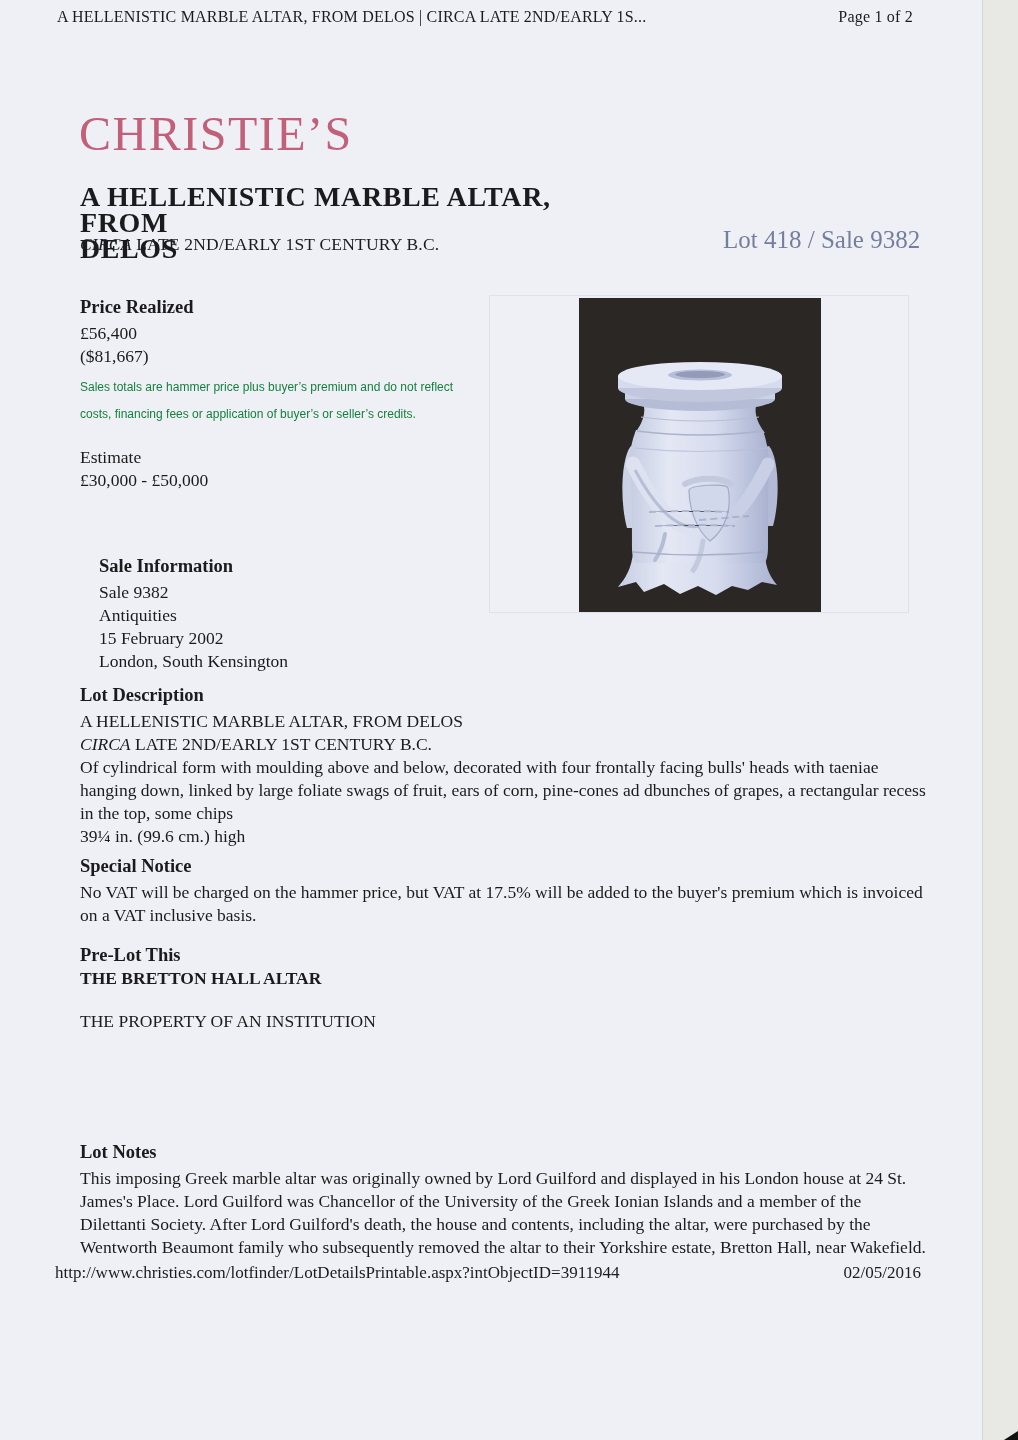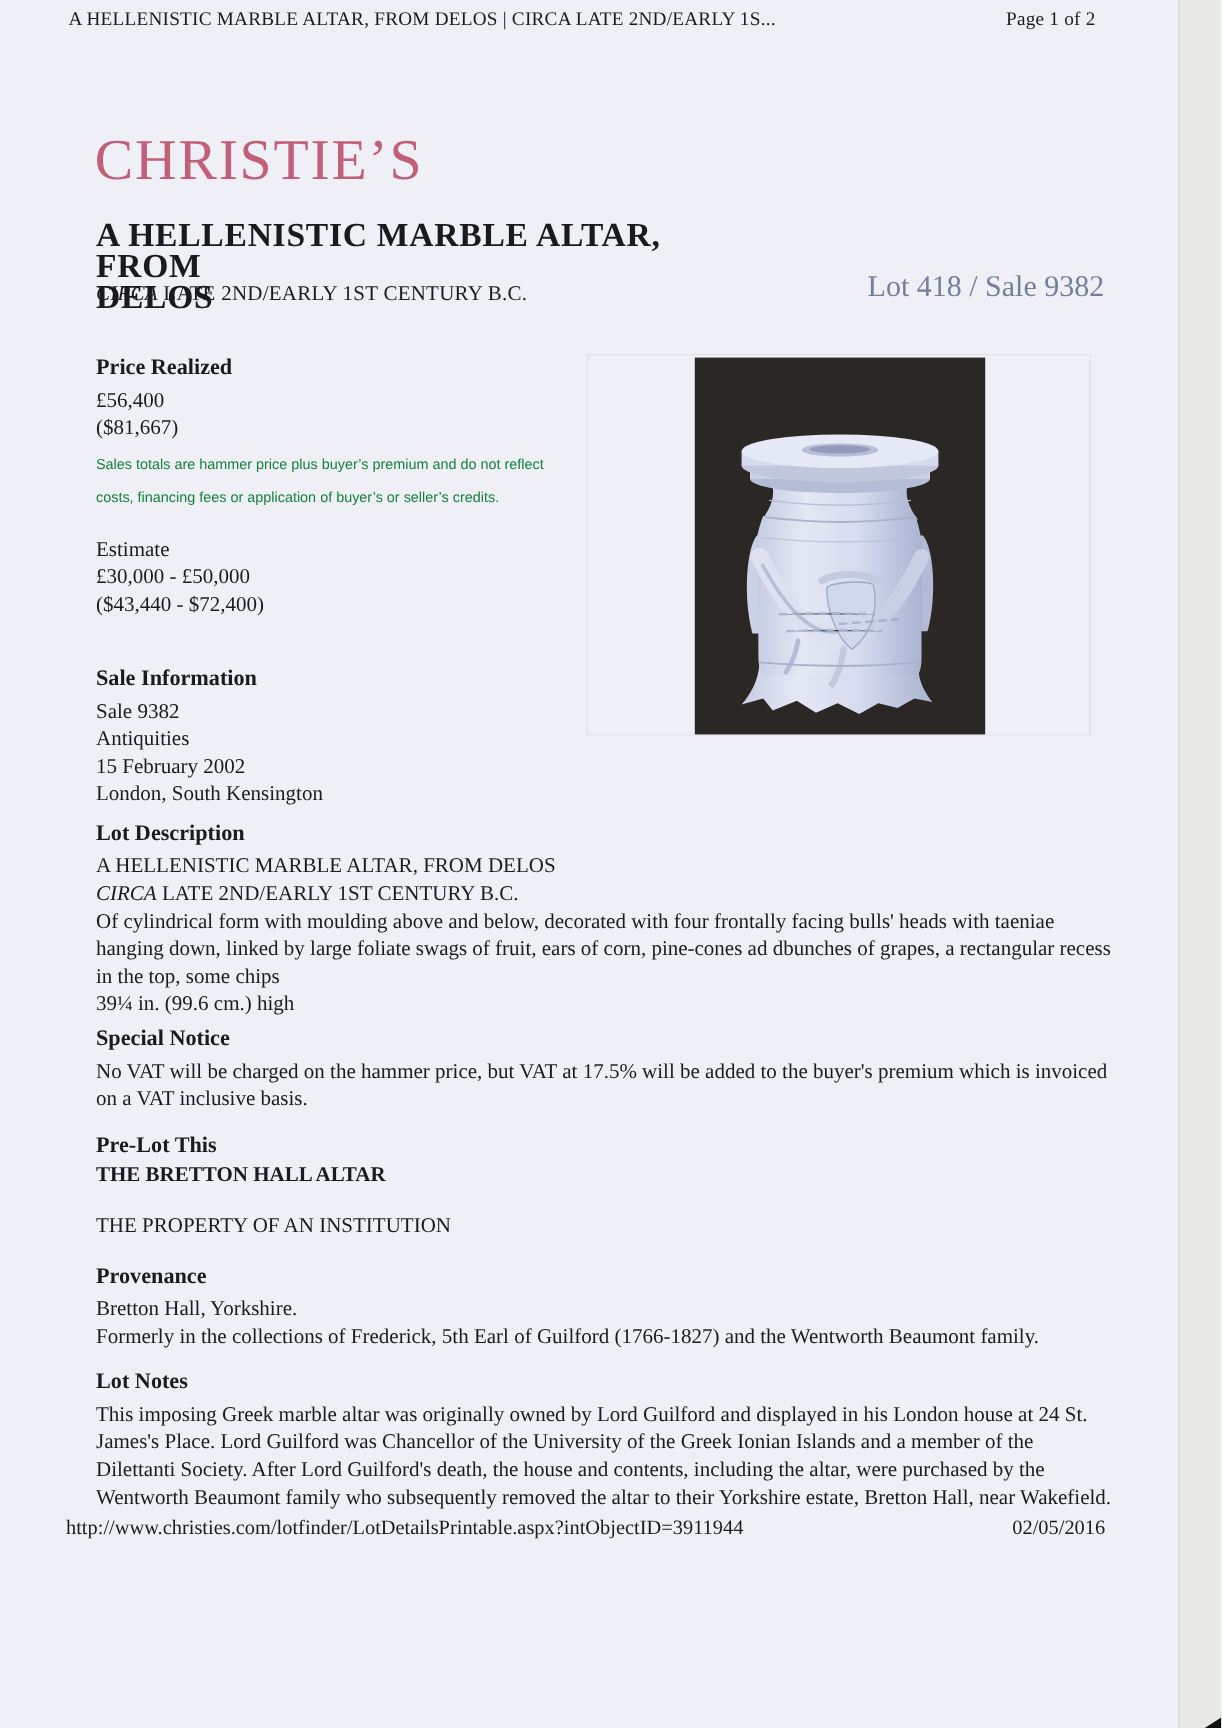--- a/index.html
+++ b/index.html
@@ -93,24 +93,23 @@
   <div class="sec narrow" style="top:296px;">
     <div class="h">Price Realized</div>
     <div class="ln">£56,400</div>
     <div class="ln">($81,667)</div>
     <div class="disclaimer">Sales totals are hammer price plus buyer’s premium and do not reflect costs, financing fees or application of buyer’s or seller’s credits.</div>
   </div>
 
   <div class="sec narrow" style="top:446px;">
     <div class="h-reg">Estimate</div>
     <div class="ln">£30,000 - £50,000</div>
-    <div class="ln">($43,440 - $72,400)</div>
   </div>
 
-  <div class="sec narrow" style="top:555px;">
+  <div class="sec narrow" style="top:555px;margin-left:19px;">
     <div class="h">Sale Information</div>
     <div class="ln">Sale 9382</div>
     <div class="ln">Antiquities</div>
     <div class="ln">15 February 2002</div>
     <div class="ln">London, South Kensington</div>
   </div>
 
   <div class="photo-frame">
     <div class="photo">
       <svg viewBox="0 0 242 314" width="242" height="314">
@@ -177,25 +176,20 @@
     <div class="ln">No VAT will be charged on the hammer price, but VAT at 17.5% will be added to the buyer's premium which is invoiced on a VAT inclusive basis.</div>
   </div>
 
   <div class="sec wide" style="top:944px;">
     <div class="h" style="margin:0;">Pre-Lot This</div>
     <div class="ln" style="font-weight:bold;">THE BRETTON HALL ALTAR</div>
     <div class="gap20"></div>
     <div class="ln">THE PROPERTY OF AN INSTITUTION</div>
   </div>
 
-  <div class="sec wide" style="top:1053px;">
-    <div class="h">Provenance</div>
-    <div class="ln">Bretton Hall, Yorkshire.</div>
-    <div class="ln">Formerly in the collections of Frederick, 5th Earl of Guilford (1766-1827) and the Wentworth Beaumont family.</div>
-  </div>
 
   <div class="sec wide" style="top:1141px;">
     <div class="h">Lot Notes</div>
     <div class="ln">This imposing Greek marble altar was originally owned by Lord Guilford and displayed in his London house at 24 St. James's Place. Lord Guilford was Chancellor of the University of the Greek Ionian Islands and a member of the Dilettanti Society. After Lord Guilford's death, the house and contents, including the altar, were purchased by the Wentworth Beaumont family who subsequently removed the altar to their Yorkshire estate, Bretton Hall, near Wakefield.</div>
   </div>
 
   <div class="footer">
     <span>http://www.christies.com/lotfinder/LotDetailsPrintable.aspx?intObjectID=3911944</span>
     <span>02/05/2016</span>
   </div>

